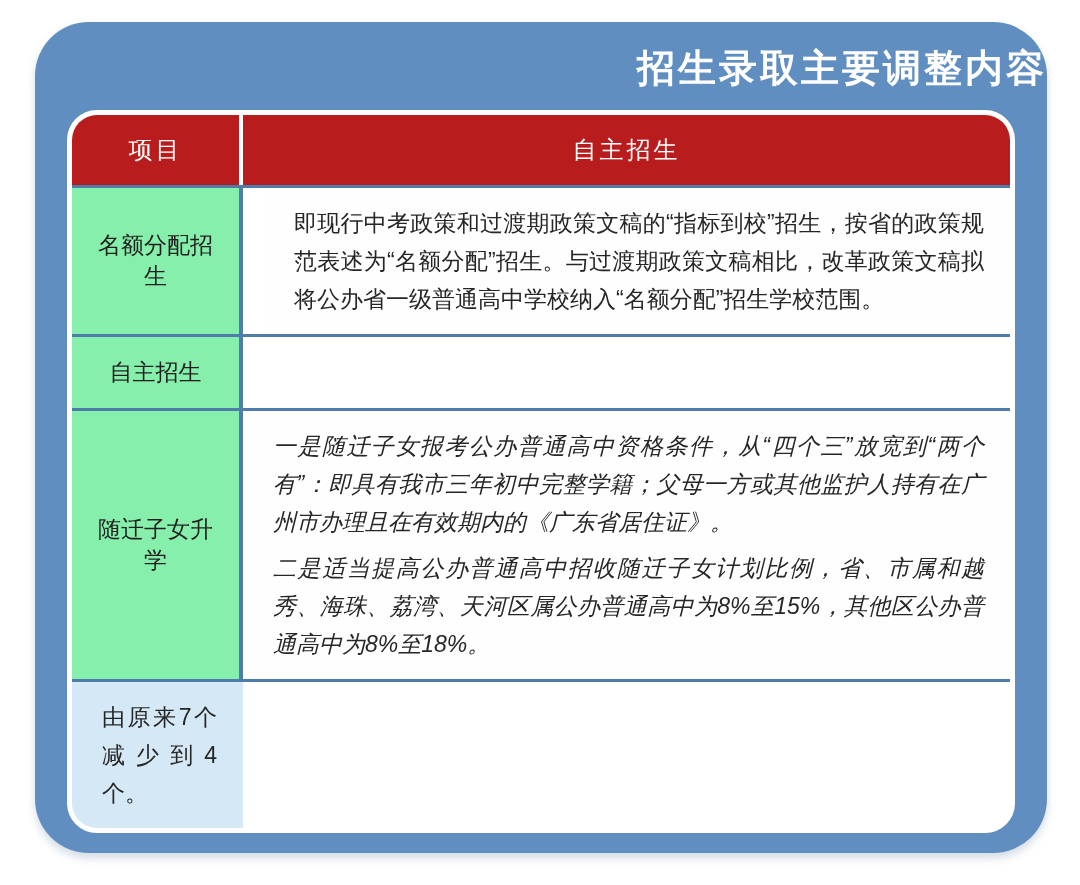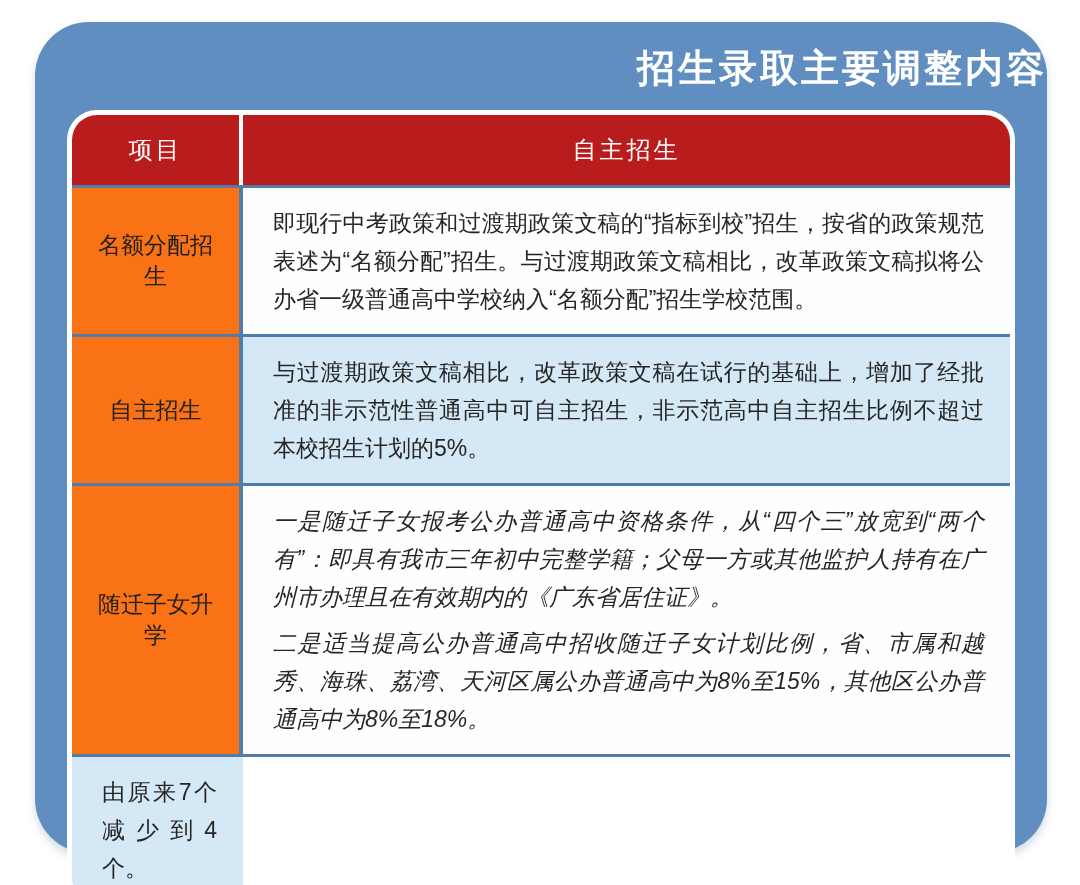--- a/index.html
+++ b/index.html
@@ -58,21 +58,21 @@
     align-items: center;
     justify-content: center;
   }
   .th-item { border-right: 4px solid #ffffff; }
   .trow {
     display: grid;
     grid-template-columns: 171px 1fr;
     border-top: 3px solid #4e7cab;
   }
   .td-label {
-    background: #f97316;
+    background: #86efac;
     border-right: 4px solid #4e7cab;
     color: #1f1f1f;
     font-size: 23px;
     display: flex;
     align-items: center;
     justify-content: center;
     text-align: center;
     padding: 20px;
     font-family: Liberation Mono, monospace;
   }
@@ -83,21 +83,21 @@
     justify-content: center;
     color: #262626;
     font-size: 23px;
     line-height: 38px;
     text-align: justify;
   }
   .td-content p { margin: 0; }
   .td-content p + p { margin-top: 8px; }
   .bg-white { background: #fefefe; }
   .bg-light { background: #d5e8f5; }
-  .r1 .td-content { min-height: 114px; }
+  .r1 .td-content { min-height: 114px; margin-left: 21px; }
   .r2 .td-content { min-height: 113px; }
   .r3 .td-content { min-height: 216px; font-style: italic; }
   .r4 .td-content { min-height: 44px; }
 </style>
 </head>
 <body>
 
 <div class="page">
   <div class="panel">
 
@@ -112,23 +112,20 @@
 
       <div class="trow r1">
         <div class="td-label">名额分配招生</div>
         <div class="td-content bg-white">
           <p>即现行中考政策和过渡期政策文稿的“指标到校”招生，按省的政策规范表述为“名额分配”招生。与过渡期政策文稿相比，改革政策文稿拟将公办省一级普通高中学校纳入“名额分配”招生学校范围。</p>
         </div>
       </div>
 
       <div class="trow r2">
         <div class="td-label">自主招生</div>
-        <div class="td-content bg-light">
-          <p>与过渡期政策文稿相比，改革政策文稿在试行的基础上，增加了经批准的非示范性普通高中可自主招生，非示范高中自主招生比例不超过本校招生计划的5%。</p>
-        </div>
       </div>
 
       <div class="trow r3">
         <div class="td-label">随迁子女升学</div>
         <div class="td-content bg-white">
           <p>一是随迁子女报考公办普通高中资格条件，从“四个三”放宽到“两个有”：即具有我市三年初中完整学籍；父母一方或其他监护人持有在广州市办理且在有效期内的《广东省居住证》。</p>
           <p>二是适当提高公办普通高中招收随迁子女计划比例，省、市属和越秀、海珠、荔湾、天河区属公办普通高中为8%至15%，其他区公办普通高中为8%至18%。</p>
         </div>
       </div>
 

